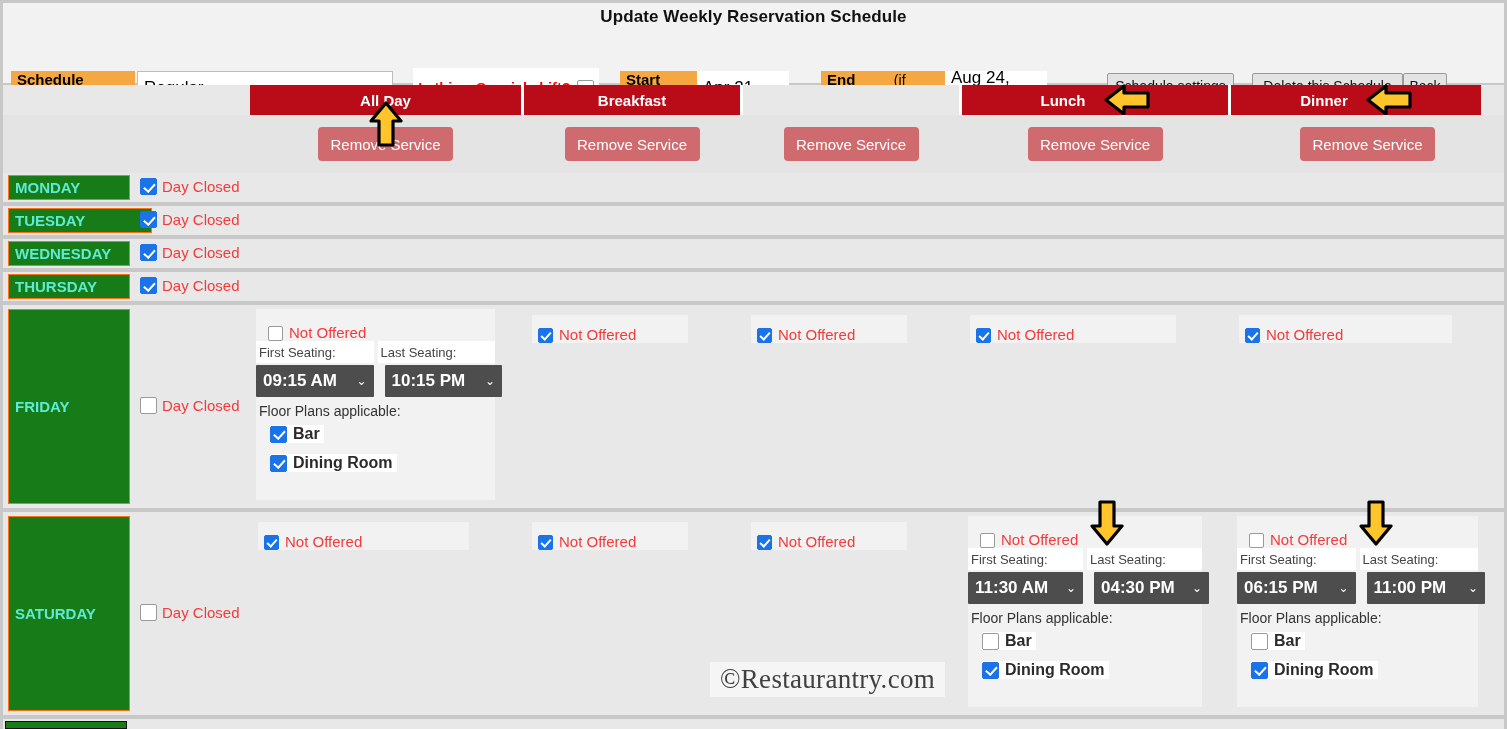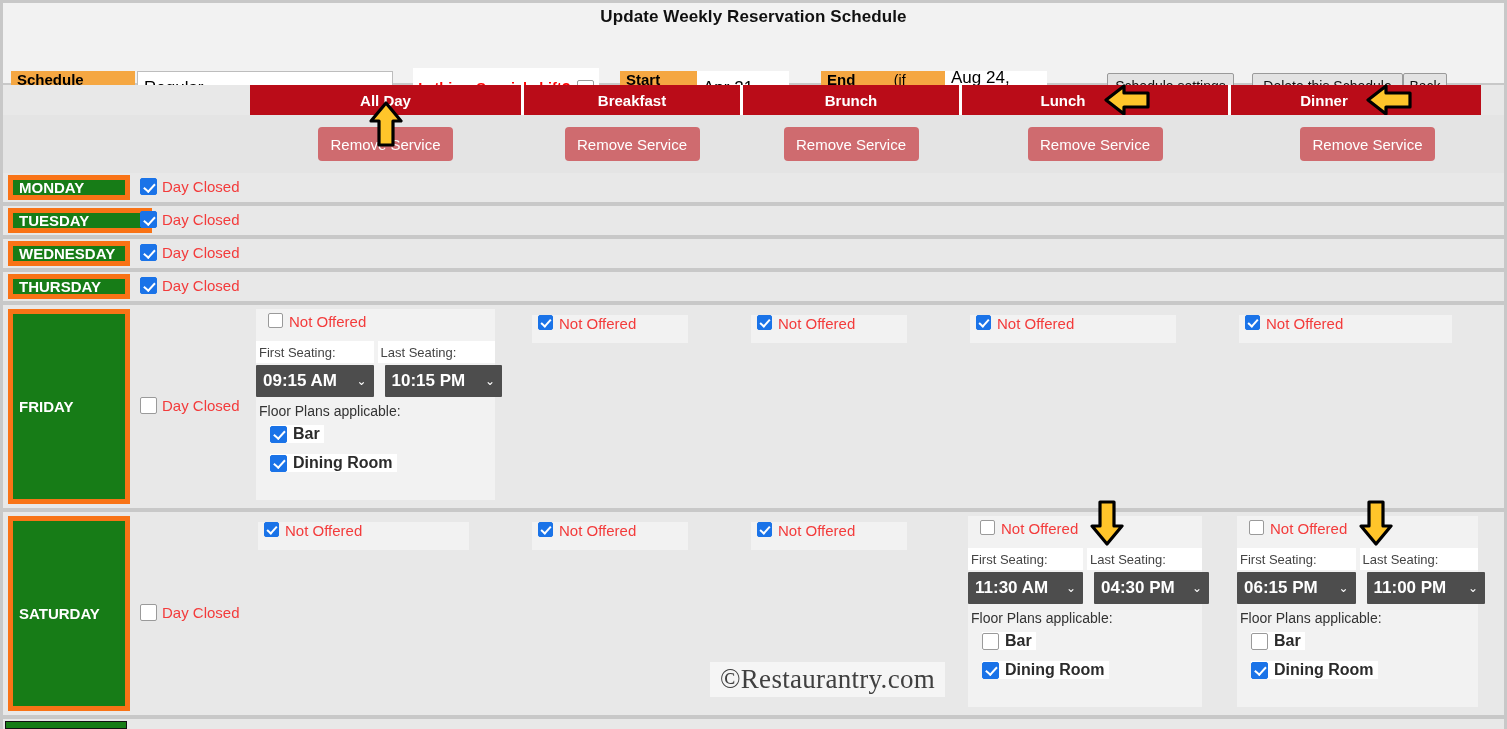--- a/index.html
+++ b/index.html
@@ -71,33 +71,33 @@
     position:absolute;top:12px;height:34px;background:#cf6b6f;color:#fff;
     border:none;border-radius:4px;font-size:15px;
     font-family:"Liberation Sans", sans-serif;
     display:flex;align-items:center;justify-content:center;cursor:pointer;
   }
   .svc-sep{position:absolute;top:0;width:3px;height:30px;background:#fff;}
 
   
   .dayrow{position:relative;background:#e8e8e8;}
   .daytag{
-    position:absolute;left:5px;background:#177c17;border:5px solid #f97316;
-    color:#ffffff;font-weight:bold;font-size:15px;
+    position:absolute;left:5px;background:#177c17;border:1px solid #f97316;
+    color:#5eead4;font-weight:bold;font-size:15px;
     display:flex;align-items:center;padding-left:6px;box-sizing:border-box;
   }
   .dayclosed{
     position:absolute;display:flex;align-items:center;gap:5px;
     font-size:15px;color:#f33b3b;
   }
   .panel{
     position:absolute;background:#f2f2f2;
   }
   .notoffered{
-    position:absolute;display:flex;align-items:flex-start;gap:6px;
+    position:absolute;display:flex;align-items:flex-end;gap:6px;
     background:#f2f2f2;font-size:15px;color:#f33b3b;height:28px;padding:0 8px 0 6px;
     box-sizing:border-box;
   }
   .seatlabels{position:absolute;display:flex;}
   .seatlab{
     background:#fff;font-size:13px;color:#444;height:22px;
     display:flex;align-items:center;padding-left:3px;box-sizing:border-box;
   }
   .selrow{position:absolute;display:flex;gap:11px;}
   .sel{
@@ -177,23 +177,20 @@
 
     <div class="row">
       <div class="svc-head" id="svc-titles">
           <div class="svc-title" style="left:247px;width:271px;">
             <span>All Day</span>
           </div>
           <div class="svc-title" style="left:521px;width:216px;">
             <span>Breakfast</span>
           </div>
           <div class="svc-sep" style="left:518px;"></div>
-          <div class="svc-title" style="left:740px;width:216px;">
-            <span>Brunch</span>
-          </div>
           <div class="svc-sep" style="left:737px;"></div>
           <div class="svc-title" style="left:959px;width:266px;">
             <span>Lunch</span>
             <span class="arrow" style="position:static;line-height:0;"><svg width="46" height="32" viewBox="0 0 46 32">
                 <path d="M2 16 L20 2 L20 9 L44 9 L44 23 L20 23 L20 30 Z" fill="#ffc52a" stroke="#000" stroke-width="3.2" stroke-linejoin="round"></path>
               </svg></span>
           </div>
           <div class="svc-sep" style="left:956px;"></div>
           <div class="svc-title" style="left:1228px;width:250px;">
             <span>Dinner</span>

